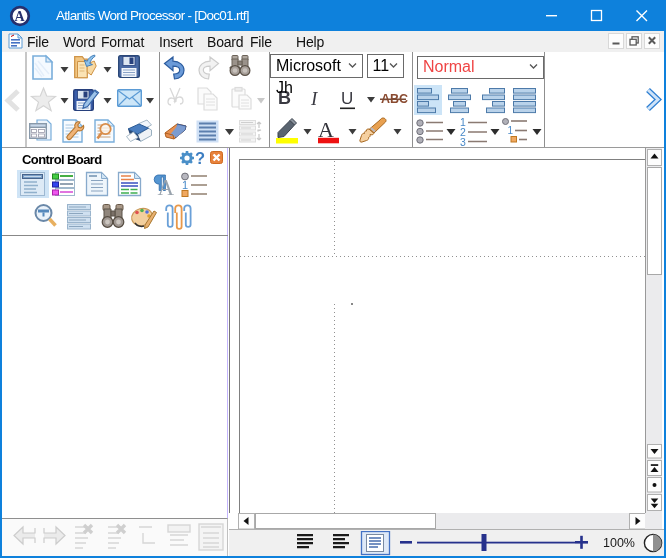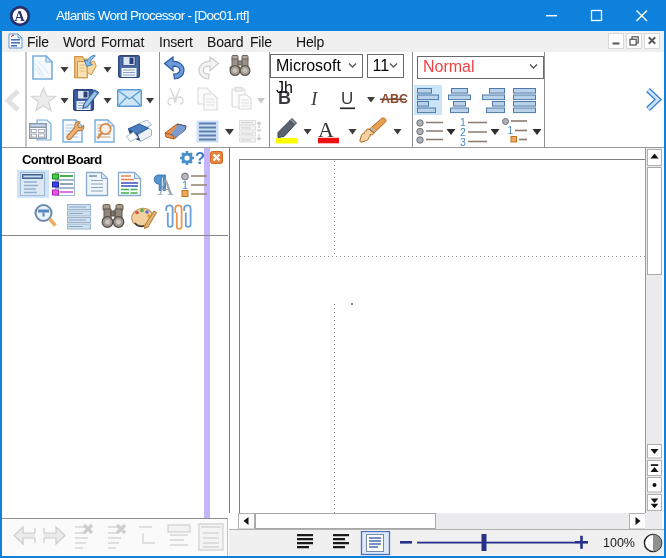--- a/index.html
+++ b/index.html
@@ -10,21 +10,21 @@
 #titlebar { left:0; top:0; width:666px; height:31px; background:#0e81dc; }
 #title-text { left:56px; top:8px; color:#fff; font-size:13.5px; letter-spacing:-0.7px; }
 
 #menubar { left:2px; top:31px; width:662px; height:21px; background:#f0f0f0; }
 .menu-item { position:absolute; top:34px; font-size:14px; color:#101010; letter-spacing:-0.2px; }
 
 #toolbar { left:2px; top:52px; width:662px; height:96px; background:#ffffff; border-bottom:1px solid #9a9a9a; }
 .combo { position:absolute; background:#fff; border:1px solid #6a6a6a; font-size:16px; color:#000; }
 .combo .chev { position:absolute; right:5px; top:50%; margin-top:-5px; width:9px; height:9px; }
 
-#cpanel { left:2px; top:148px; width:208px; height:370px; background:#fff; border-right:6px solid #c4b5fd; }
+#cpanel { left:2px; top:148px; width:226px; height:370px; background:#fff; border-right:1px solid #c4b5fd; }
 #cb-title { left:20px; top:4px; font-size:13px; font-weight:bold; color:#000; letter-spacing:-0.6px; }
 #cb-sep { left:0; top:87px; width:226px; height:1px; background:#888; }
 #noheading { left:10px; top:99px; font-size:14px; color:#9a9a96; letter-spacing:0.35px; }
 #cpanel-bottom { left:2px; top:518px; width:226px; height:38px; background:#fafafa; border-top:1px solid #8f8f8f; border-right:1px solid #c0c0c0; }
 
 #docarea { left:229px; top:148px; width:416px; height:365px; background:#fff; border-left:1px solid #777; }
 #page-top { left:9px; top:11px; width:407px; height:1px; background:#808080; }
 #page-left { left:9px; top:11px; width:1px; height:354px; background:#808080; }
 .vdots { position:absolute; width:1px; background-image:repeating-linear-gradient(to bottom,#909090 0,#909090 1px,transparent 1px,transparent 4px); }
 .hdots { position:absolute; height:1px; background-image:repeating-linear-gradient(to right,#909090 0,#909090 1px,transparent 1px,transparent 4px); }

